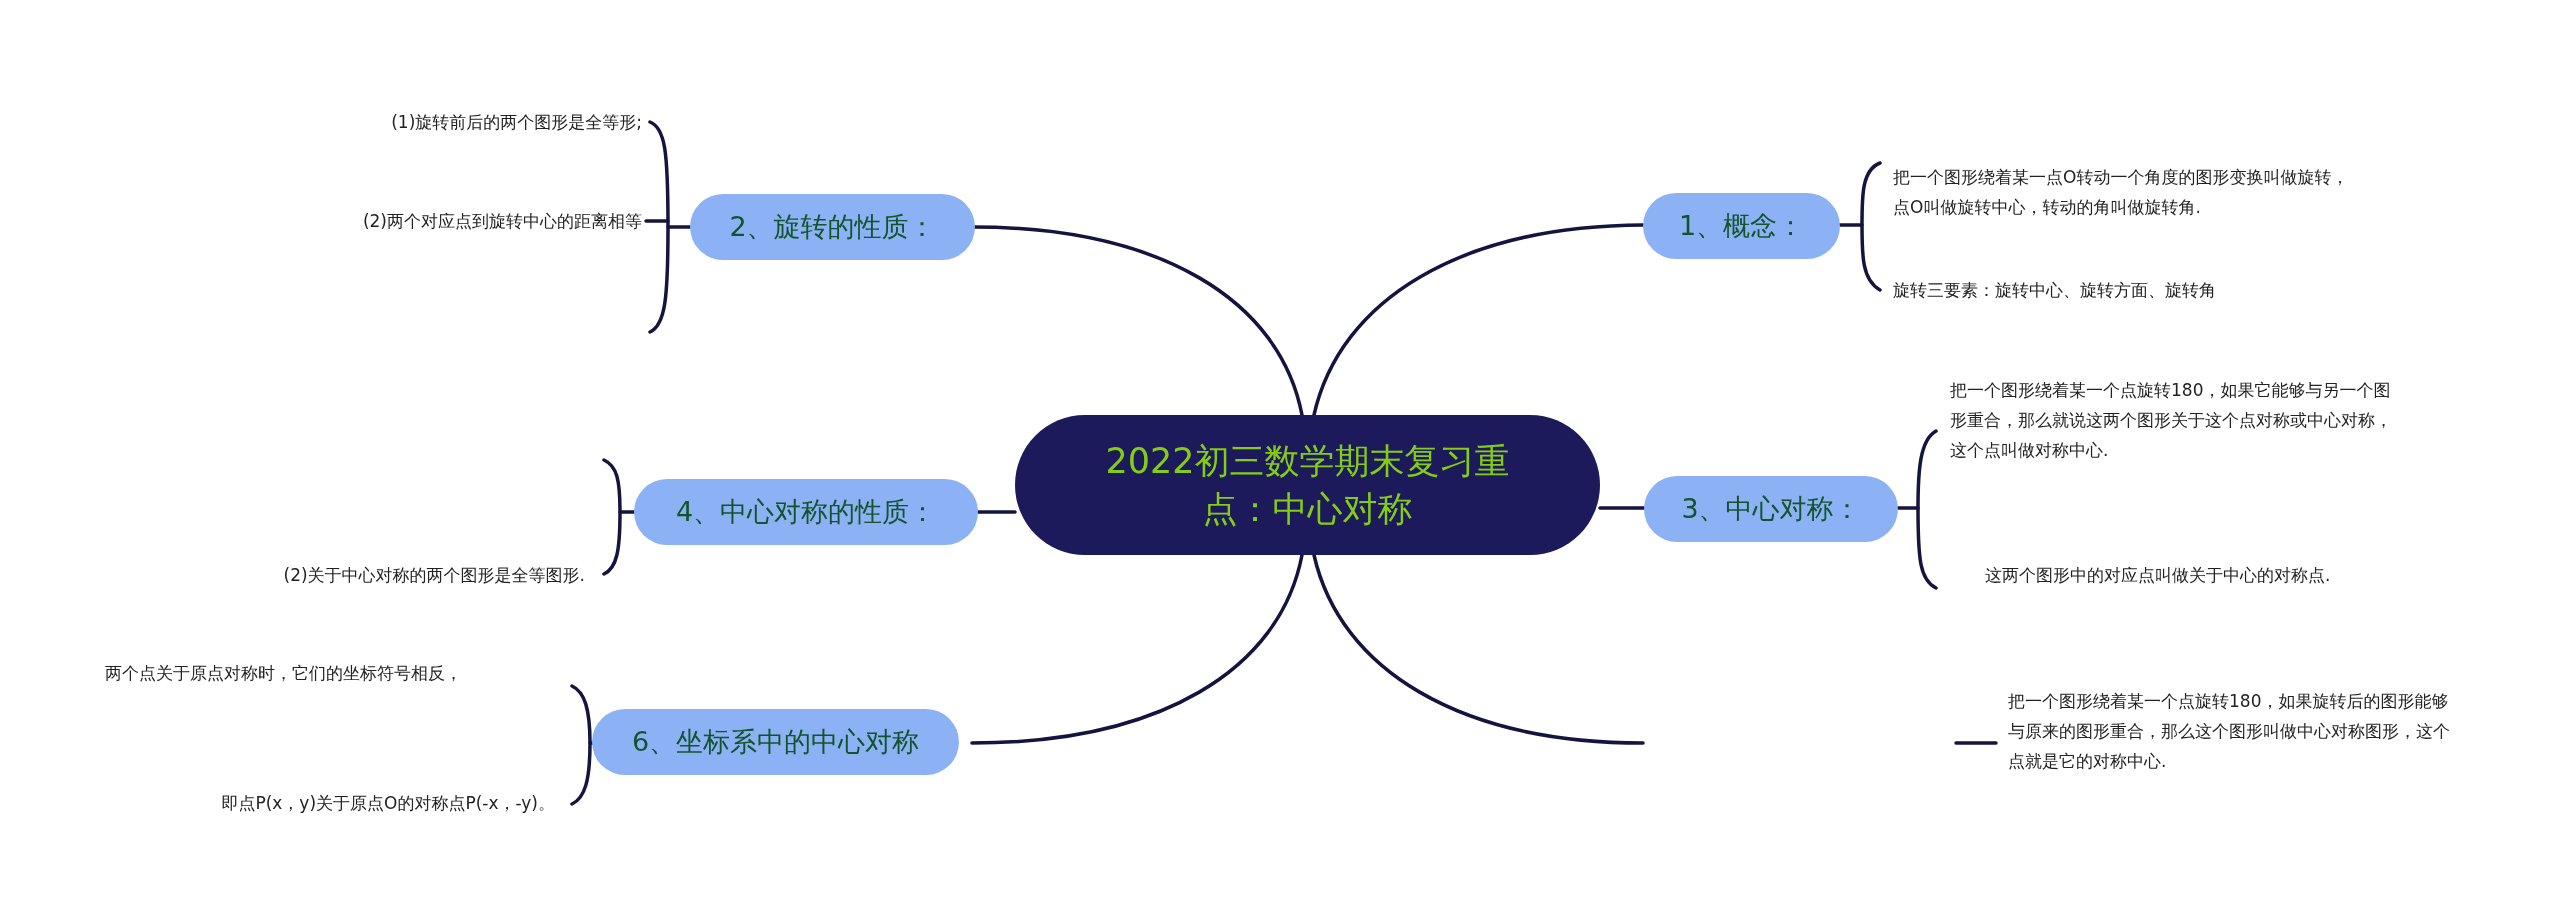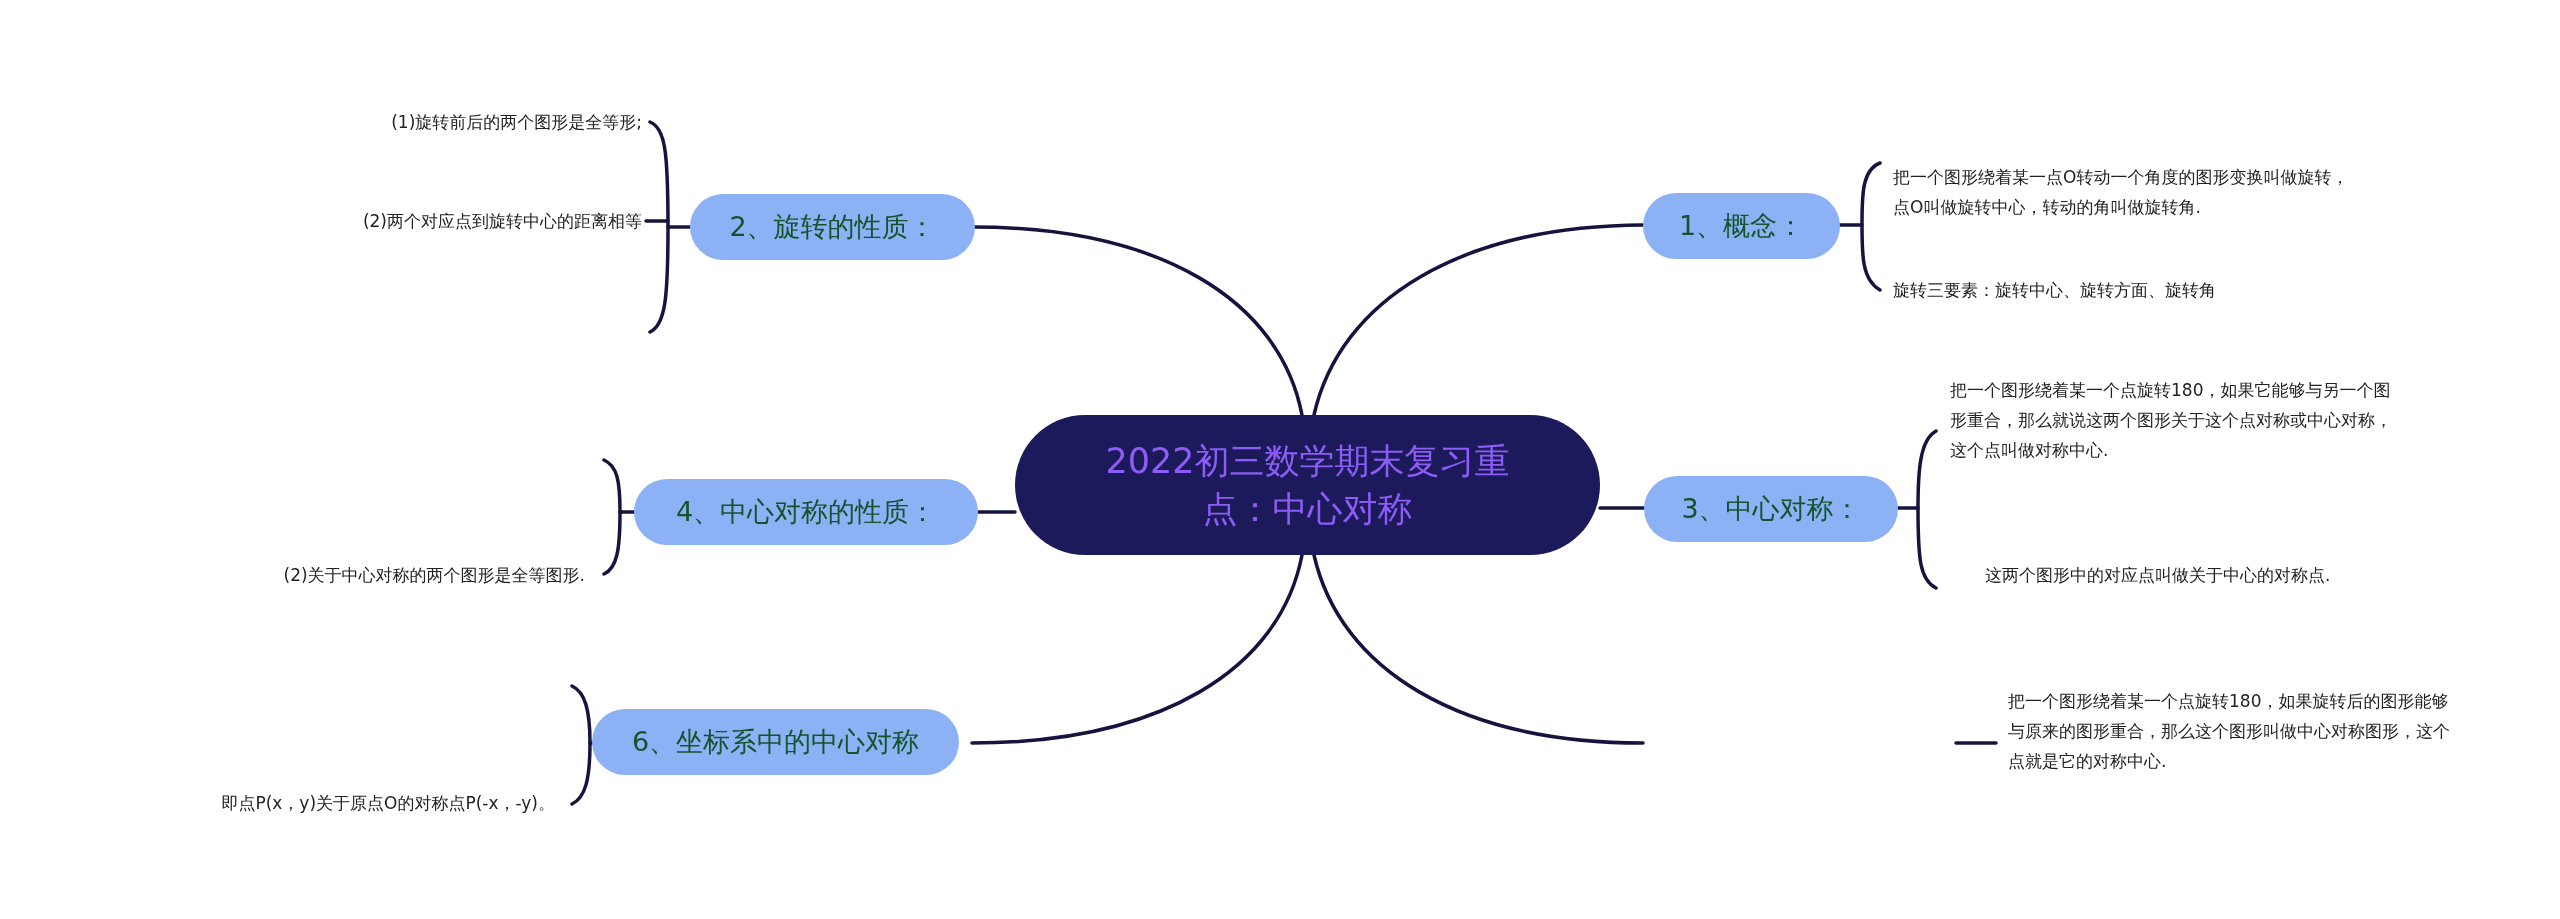--- a/index.html
+++ b/index.html
@@ -2,21 +2,21 @@
 <html><head>
 <meta charset="utf-8">
 <style>
   html, body { margin: 0; padding: 0; background: #ffffff; }
   body { width: 2560px; height: 919px; position: relative; overflow: hidden;
          font-family: "DejaVu Sans", "Liberation Sans", sans-serif; }
   #canvas { position: absolute; left: 0; top: 0; width: 2560px; height: 919px; }
   #connectors { position: absolute; left: 0; top: 0; width: 2560px; height: 919px; pointer-events: none; }
   .center-node {
     position: absolute; left: 1015px; top: 415px; width: 585px; height: 140px;
-    background: #1c1a5a; border-radius: 70px; color: #8b5cf6;
+    background: #1c1a5a; border-radius: 70px; color: #84cc16;
     display: flex; align-items: center; justify-content: center; text-align: center;
     font-size: 35px; line-height: 48px; box-sizing: border-box; padding: 0 70px;
   }
   .branch {
     position: absolute; height: 66px; background: #8cb2f5; border-radius: 33px;
     color: #14532d; display: flex; align-items: center; justify-content: center;
     font-size: 27px; white-space: nowrap; box-sizing: border-box;
   }
   .leaf {
     position: absolute; color: #222222; font-size: 17px; line-height: 30px;
@@ -108,17 +108,20 @@
   </div>
 
   <div class="leaf right-align" style="left:133px; top:560px; width:452px;">
     <span>(2)关于中心对称的两个图形是全等图形.</span>
   </div>
 
   <div class="leaf" style="left:2008px; top:686px; width:455px;">
     <span>把一个图形绕着某一个点旋转180，如果旋转后的图形能够与原来的图形重合，那么这个图形叫做中心对称图形，这个点就是它的对称中心.</span>
   </div>
 
+  <div class="leaf" style="left:105px; top:658px; width:450px;">
+    <span>两个点关于原点对称时，它们的坐标符号相反，</span>
+  </div>
   <div class="leaf right-align" style="left:100px; top:788px; width:455px;">
     <span>即点P(x，y)关于原点O的对称点P(-x，-y)。</span>
   </div>
 
 </div>
 
 </body></html>

